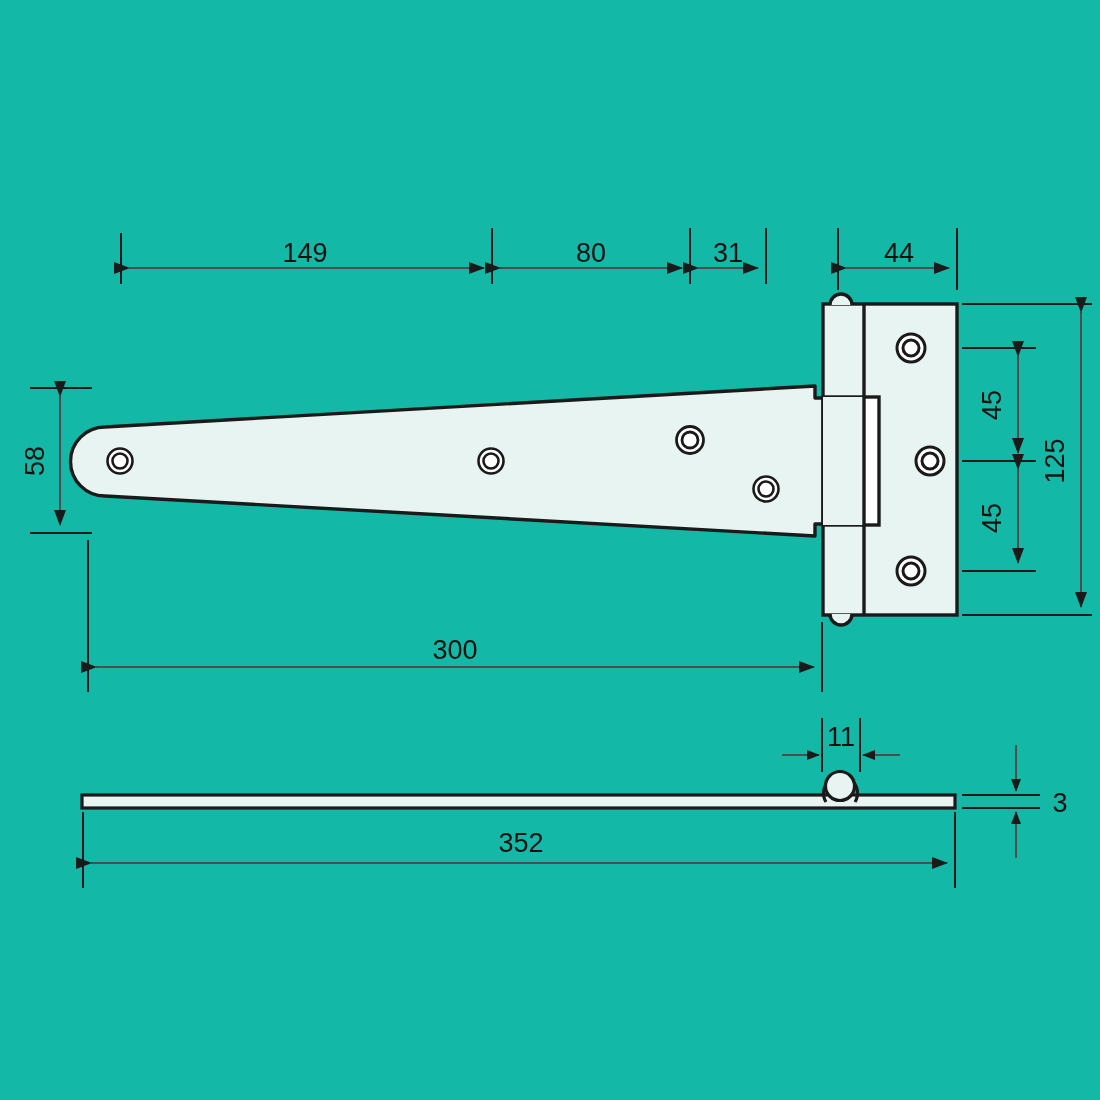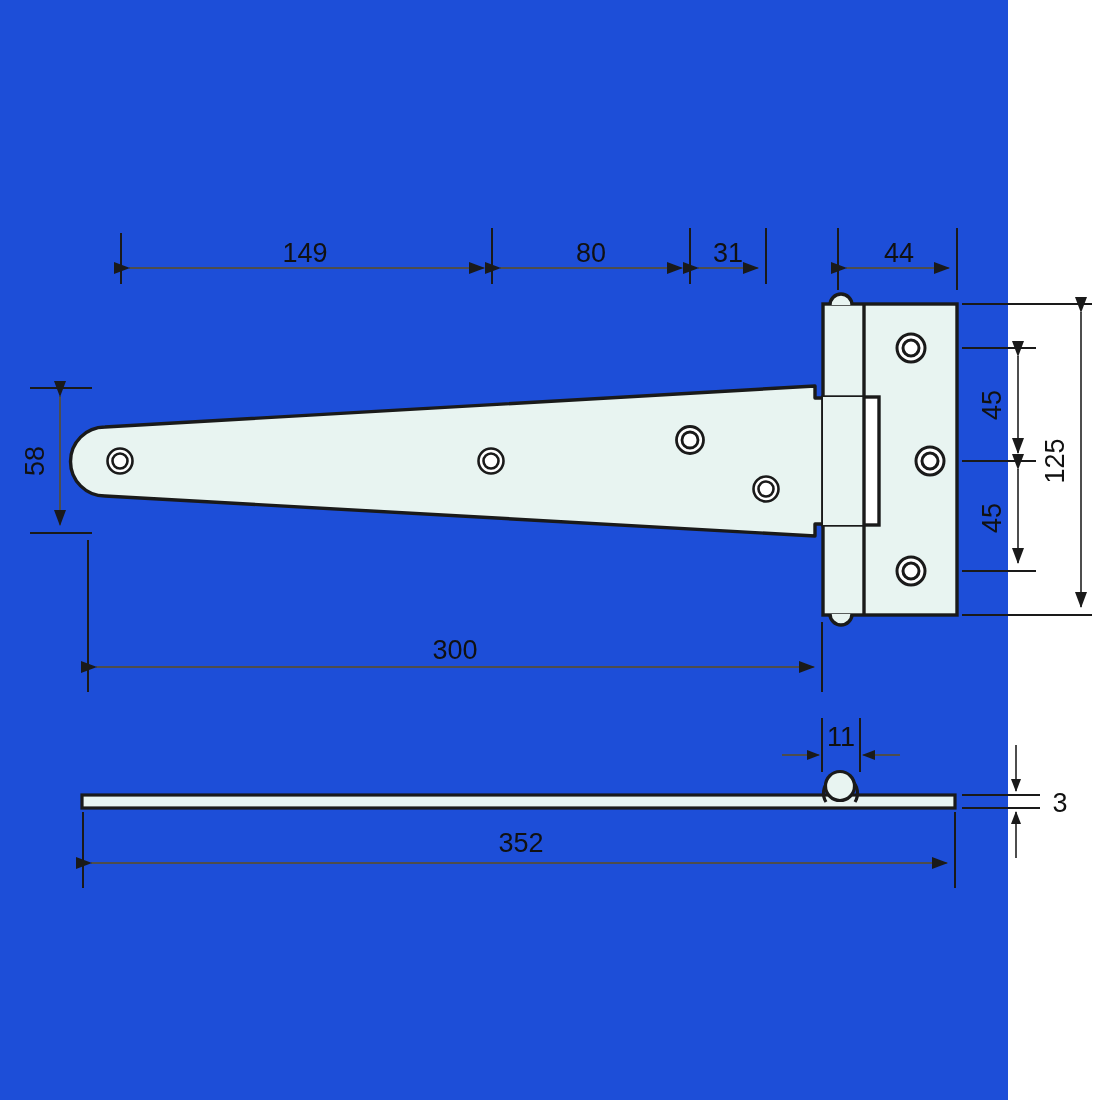--- a/index.html
+++ b/index.html
@@ -1,18 +1,18 @@
 <!DOCTYPE html>
 <html><head>
 <meta charset="utf-8">
 <style>
   html,body{margin:0;padding:0;background:#ffffff;}
   body{width:1100px;height:1100px;overflow:hidden;
        font-family:"Liberation Sans","DejaVu Sans",sans-serif;}
-  #stage{position:relative;width:1008px;height:1100px;background:#1d4ed8;text-align:center;}
+  #stage{position:relative;width:1100px;height:1100px;background:#14b8a6;text-align:center;}
   svg{display:block;}
   .dimtext{font-family:"Liberation Sans","DejaVu Sans",sans-serif;
            font-size:27px;fill:#111111;}
 </style>
 </head>
 <body>
 
 <div id="stage">
 
 <svg width="1100" height="1100" viewBox="0 0 1100 1100">

